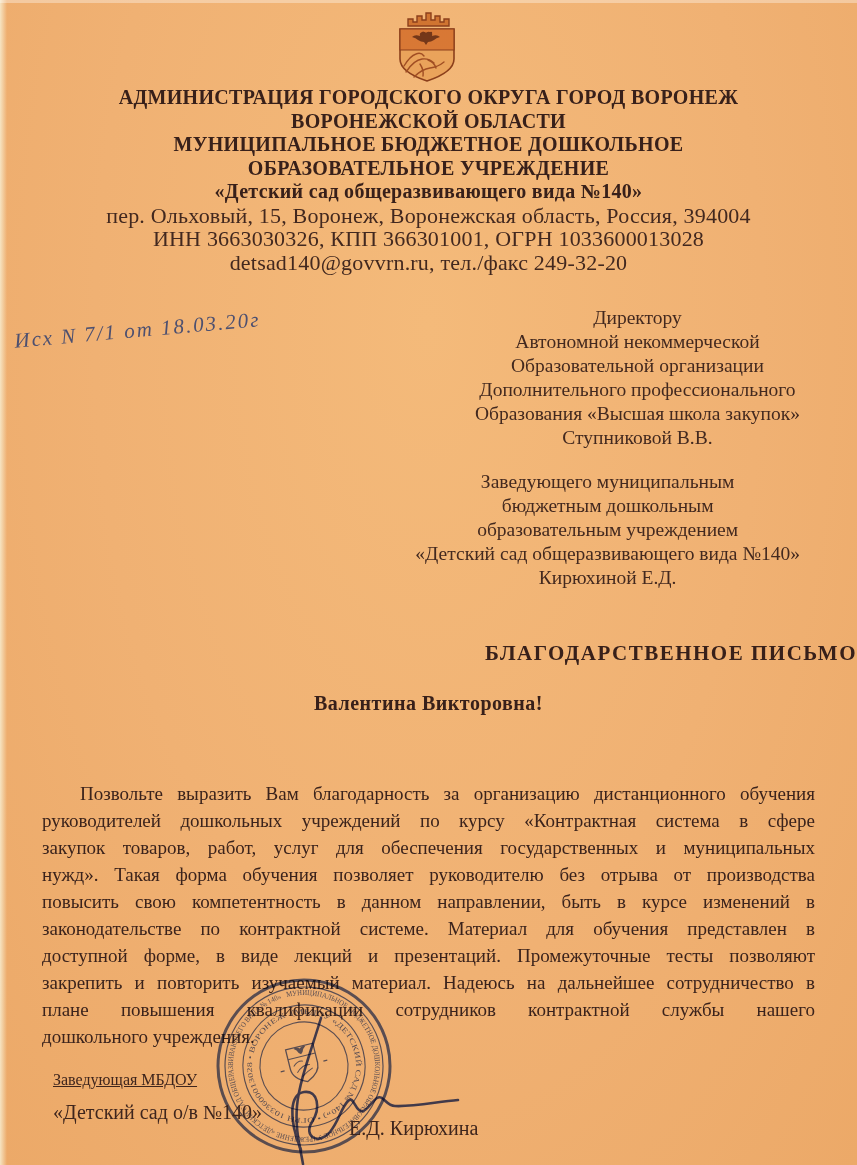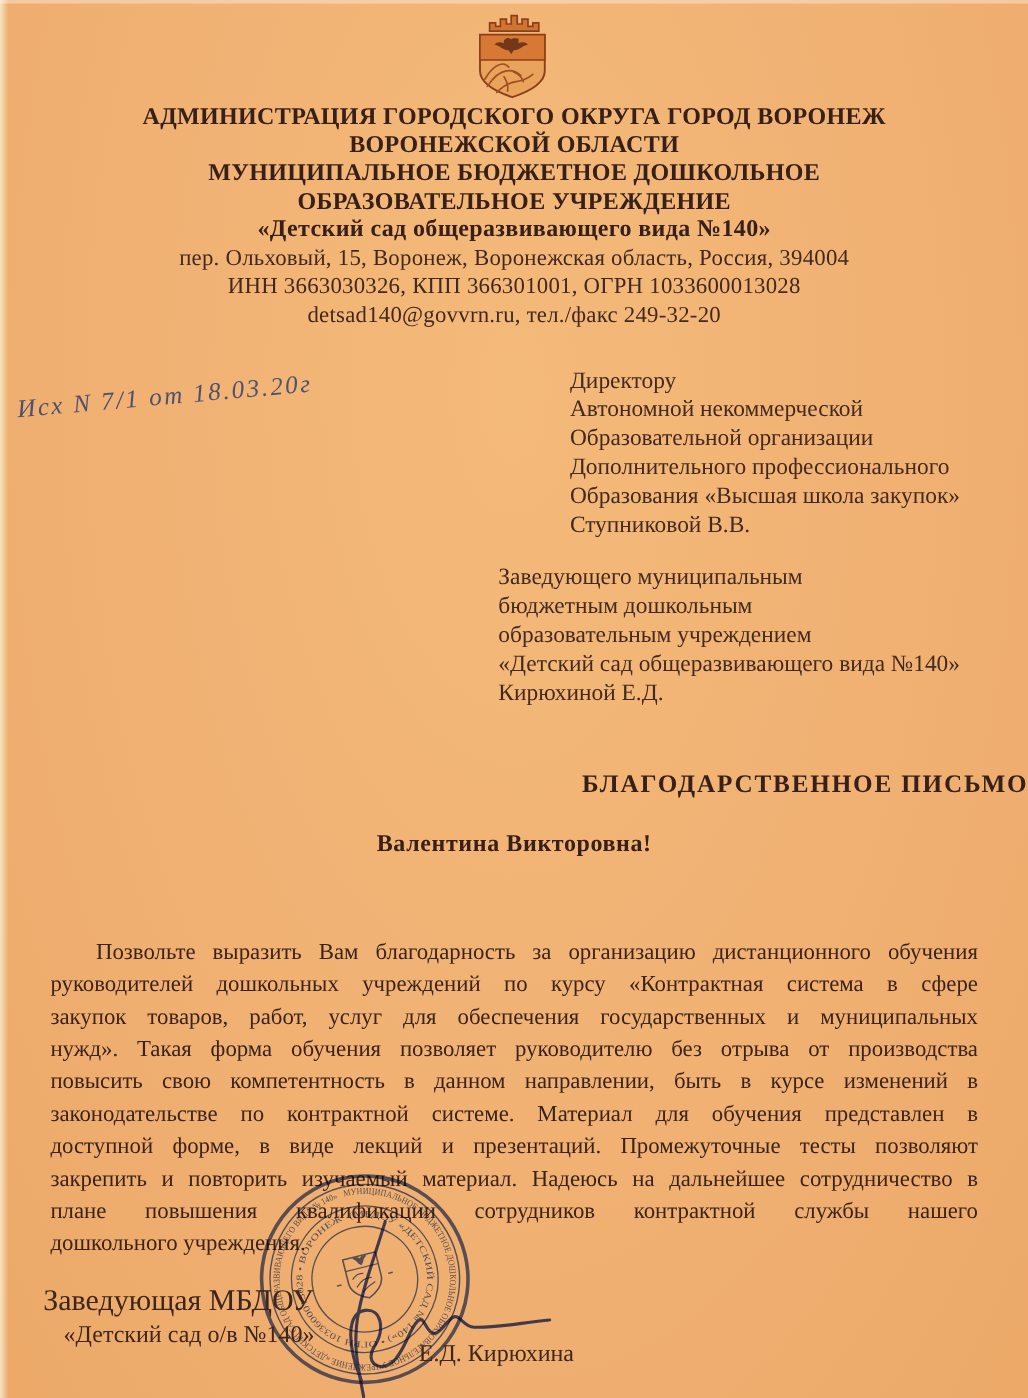--- a/index.html
+++ b/index.html
@@ -9,34 +9,34 @@
     font-family:"Liberation Serif", serif;
     color:#3e251d;
   }
   .page::before{content:"";position:absolute;left:0;top:0;bottom:0;width:7px;
     background:linear-gradient(90deg,#f6e4c2,rgba(246,228,194,0));}
   .page::after{content:"";position:absolute;left:0;top:0;right:0;height:3px;
     background:rgba(255,255,255,.35);}
   .crest{position:absolute;left:384px;top:8px;mix-blend-mode:multiply;opacity:.92;}
   .letterhead{position:absolute;top:86px;left:0;right:0;text-align:center;line-height:23.5px;}
   .lh-b{font-weight:bold;font-size:20px;letter-spacing:.3px;color:#38201a;}
-  .lh-r{font-size:19px;letter-spacing:.2px;color:#42281f;}
+  .lh-r{font-size:22px;letter-spacing:.2px;color:#42281f;}
   .ref-note{position:absolute;left:14px;top:318px;transform:rotate(-5deg);
     font-style:italic;font-size:21px;letter-spacing:2px;color:#4d5070;white-space:nowrap;}
-  .addr{position:absolute;right:57px;text-align:left;font-size:19.5px;line-height:24px;color:#43291f;}
+  .addr{position:absolute;right:57px;text-align:center;font-size:19.5px;line-height:24px;color:#43291f;}
   .addr1{top:306px;} .addr2{top:470px;}
   .title{position:absolute;top:641px;left:0;right:0;text-align:right;
     font-weight:bold;font-size:21px;letter-spacing:1.5px;color:#38201a;}
   .salut{position:absolute;top:692px;left:0;right:0;text-align:center;
     font-weight:bold;font-size:20px;letter-spacing:.5px;color:#38201a;}
   .bodytext{position:absolute;left:42px;width:773px;top:740px;font-size:19px;color:#3b231c;}
   .ln{line-height:27px;text-align:justify;text-align-last:justify;white-space:normal;}
   .ln.first{text-indent:38px;margin-top:40px;}
   .ln.last{text-align-last:left;}
-  .sig-line1{position:absolute;left:36px;top:1071px;font-size:25px;}
+  .sig-line1{position:absolute;left:53px;top:1071px;font-size:16px;text-decoration:underline;}
   .sig-line2{position:absolute;left:53px;top:1101px;font-size:20px;}
   .sig-name{position:absolute;left:349px;top:1097px;font-size:20px;margin-top:20px;}
   .stamp{position:absolute;left:212px;top:974px;mix-blend-mode:multiply;opacity:.82;}
   .pen{position:absolute;left:200px;top:960px;mix-blend-mode:multiply;opacity:.9;}
 </style>
 </head>
 <body>
 
 <div class="page">
 

